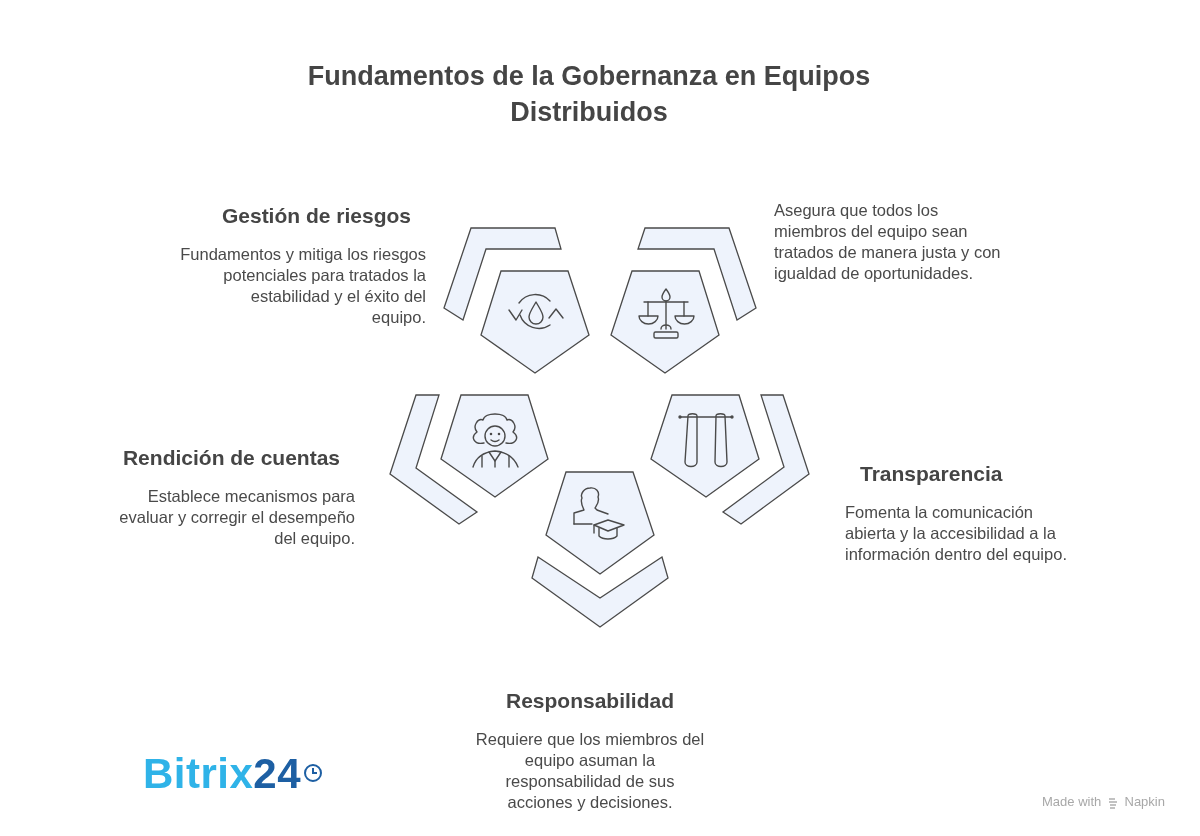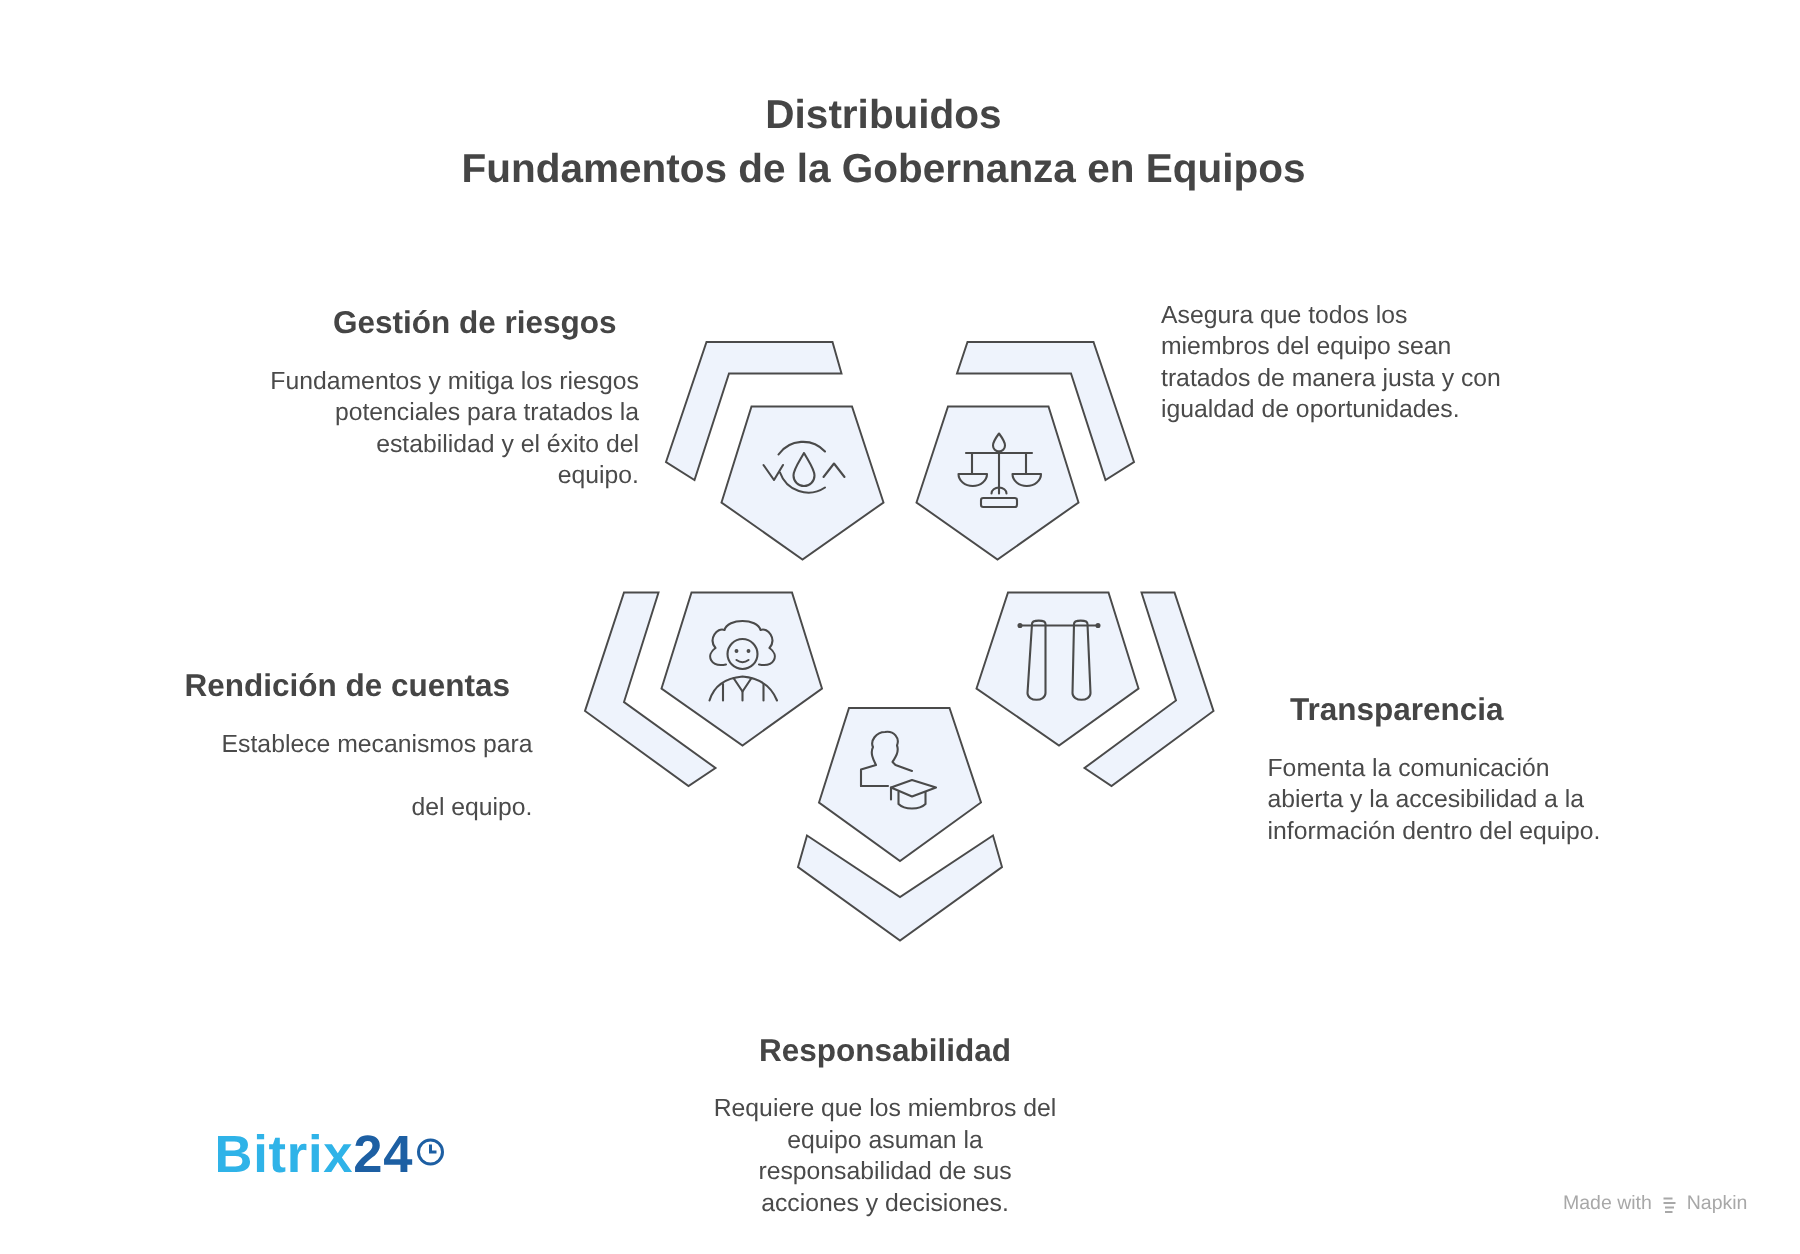--- a/index.html
+++ b/index.html
@@ -7,33 +7,33 @@
          font-family:"Liberation Sans", "DejaVu Sans", sans-serif; color:#444; }
   .title { position:absolute; left:0; width:1178px; top:58px; text-align:center;
            font-size:27px; font-weight:bold; line-height:36px; color:#454545; }
   .title div { white-space:nowrap; }
   .diagram { position:absolute; left:0; top:0; }
   .block { position:absolute; }
   .block h3 { margin:15px; font-size:21px; font-weight:bold; color:#454545; line-height:26px; }
   .block p { margin:12px 0 0 0; font-size:16.5px; line-height:21px; color:#4a4a4a; }
   .right-al { text-align:right; }
   .center-al { text-align:center; }
-  .logo { position:absolute; left:143px; top:750px; font-size:35px; font-weight:bold; letter-spacing:0.5px; }
+  .logo { position:absolute; left:143px; top:750px; font-size:42px; font-weight:bold; letter-spacing:0.5px; }
   .logo .a { color:#2fb3e8; }
   .logo .b { color:#1d5fa3; }
   .logo svg { vertical-align:middle; margin-left:2px; position:relative; top:-4px; }
   .napkin { position:absolute; left:1042px; top:794px; font-size:13px; color:#a8a8a8; }
   .napkin svg { vertical-align:middle; margin:0 2px; }
 </style>
 </head>
 <body>
 
 <div class="title">
+  <div>Fundamentos de la Gobernanza en Equipos</div>
   <div>Distribuidos</div>
-  <div>Fundamentos de la Gobernanza en Equipos</div>
 </div>
 
 <svg class="diagram" width="1200" height="836" viewBox="0 0 1200 836">
   <g fill="#eef3fc" stroke="#4a4a4a" stroke-width="1.3" stroke-linejoin="miter">
 
     <polygon points="471,228 555,228 561,249 486,249 463,320 444,308"></polygon>
     <polygon points="501,271 568,271 589,335 535,373 481,335"></polygon>
 
     <polygon points="645,228 729,228 756,308 737,320 714,249 638,249"></polygon>
     <polygon points="632,271 699,271 719,335 665,373 611,335"></polygon>
@@ -117,21 +117,21 @@
     <span>miembros del equipo sean</span><br>
     <span>tratados de manera justa y con</span><br>
     <span>igualdad de oportunidades.</span>
   </p>
 </div>
 
 <div class="block right-al" style="left:60px; top:430px; width:295px;">
   <h3>Rendición de cuentas</h3>
   <p>
     <span>Establece mecanismos para</span><br>
-    <br>
+    <span>evaluar y corregir el desempeño</span><br>
     <span>del equipo.</span>
   </p>
 </div>
 
 <div class="block" style="left:845px; top:446px; width:300px;">
   <h3>Transparencia</h3>
   <p>
     <span>Fomenta la comunicación</span><br>
     <span>abierta y la accesibilidad a la</span><br>
     <span>información dentro del equipo.</span>

